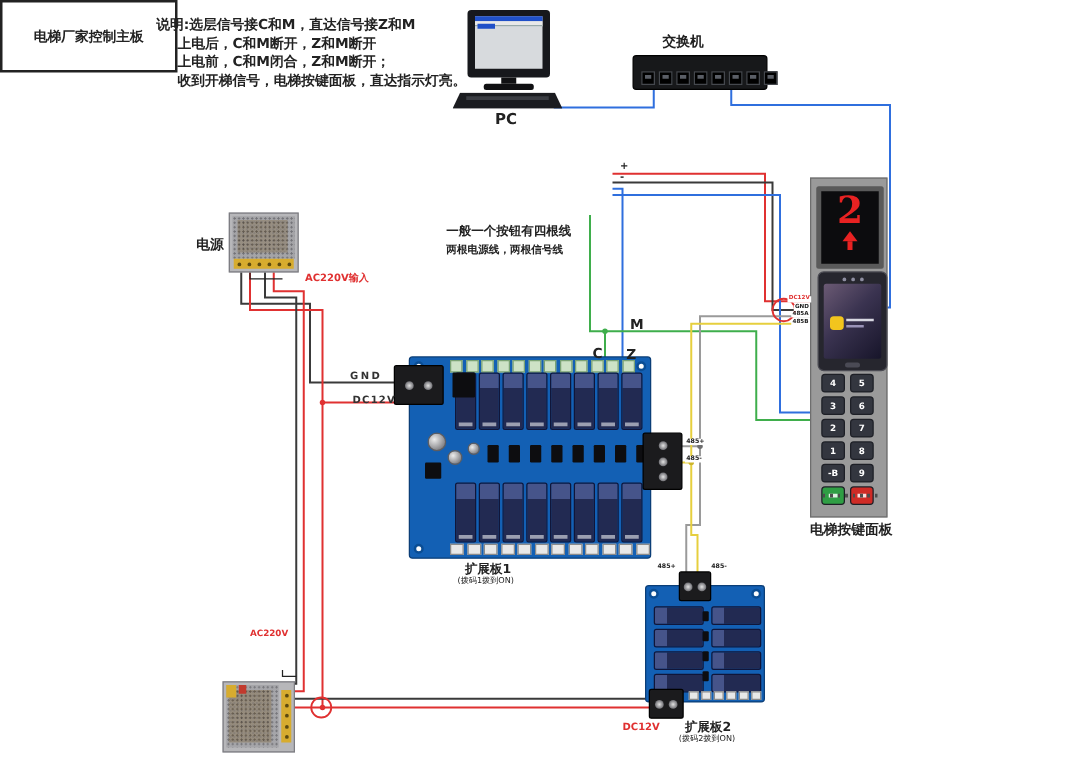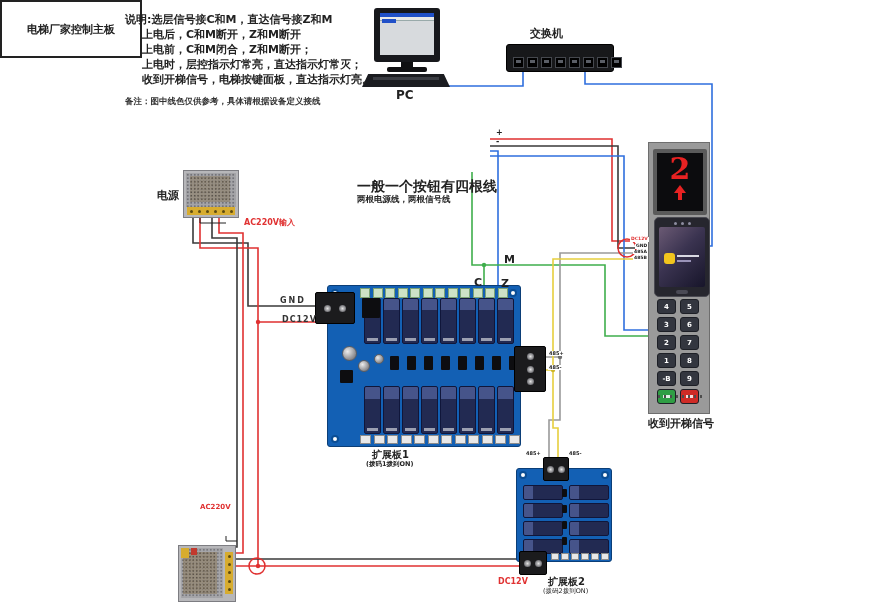--- a/index.html
+++ b/index.html
@@ -124,24 +124,22 @@
     <circle cx="258" cy="566" r="2.2" fill="#e03131"></circle>
 
     <circle cx="627" cy="248" r="9" fill="none" stroke="#e03131" stroke-width="1.5"></circle>
     <circle cx="257" cy="566" r="8" fill="none" stroke="#e03131" stroke-width="1.5"></circle>
   </svg>
 
   <div class="notes">
     <div>说明:选层信号接C和M，直达信号接Z和M</div>
     <div class="ind">上电后，C和M断开，Z和M断开</div>
     <div class="ind">上电前，C和M闭合，Z和M断开；</div>
-    <div class="ind">上电时，层控指示灯常亮，直达指示灯常灭；</div>
     <div class="ind">收到开梯信号，电梯按键面板，直达指示灯亮。</div>
   </div>
-  <div class="remark">备注：图中线色仅供参考，具体请根据设备定义接线</div>
 
   <div class="dev monitor">
     <div class="screen">
       <div class="titlebar"></div>
       <div class="menur"></div>
       <div class="winicon"></div>
     </div>
   </div>
   <div class="dev stand"></div>
   <div class="dev mbase"></div>
@@ -178,21 +176,21 @@
           <i></i>
         </span>
       </div>
   </div>
 
   <div class="ctrlbox">
     <span>电梯厂家控制主板</span>
   </div>
   <div class="lbl" style="left:496px;top:128px;font-size:8px;">+</div>
   <div class="lbl" style="left:496px;top:137px;font-size:8px;">-</div>
-  <div class="lbl" style="left:357px;top:178px;font-size:14px;">一般一个按钮有四根线</div>
+  <div class="lbl" style="left:357px;top:178px;font-size:10px;">一般一个按钮有四根线</div>
   <div class="lbl" style="left:357px;top:194px;font-size:8.5px;">两根电源线，两根信号线</div>
 
   <div class="lbl" style="left:157px;top:188px;font-size:11px;">电源</div>
   <div class="dev psu" style="left:183px;top:170px;width:54px;height:46px;">
     <div class="amber" style="left:6px;top:5px;width:40px;height:26px;"></div>
     <div class="grille" style="left:2px;top:2px;width:50px;height:34px;opacity:.65;"></div>
     <div class="ystrip" style="left:3px;bottom:2px;width:48px;height:8px;">
         <i></i>
         <i></i>
         <i></i>
@@ -312,21 +310,21 @@
         <i></i>
         <i></i>
       </div>
     <div class="conn" style="left:186px;top:60px;width:30px;height:44px;">
         <i></i>
         <i></i>
         <i></i>
       </div>
   </div>
   <div class="lbl" style="left:372px;top:448px;font-size:10px;">扩展板1</div>
-  <div class="lbl" style="left:366px;top:460px;font-size:6.5px;font-weight:bold;">(拨码1拨到ON)</div>
+  <div class="lbl" style="left:366px;top:460px;font-size:6.5px;font-weight:normal;">(拨码1拨到ON)</div>
   <div class="lbl" style="left:474px;top:276px;font-size:11px;">C</div>
   <div class="lbl" style="left:501px;top:277px;font-size:11px;">Z</div>
   <div class="lbl" style="left:504px;top:253px;font-size:11px;">M</div>
   <div class="lbl tiny" style="left:548px;top:351px;font-size:5px;">485+</div>
   <div class="lbl tiny" style="left:548px;top:365px;font-size:5px;">485-</div>
 
   <div class="dev pcb" style="left:516px;top:468px;width:94px;height:92px;">
     <span class="hole" style="left:2px;top:2px;"></span>
     <span class="hole" style="right:2px;top:2px;"></span>
     <span class="hole" style="left:2px;bottom:2px;"></span>
@@ -421,20 +419,20 @@
       <span class="key">9</span>
       <span class="key open">
           <i></i>
         </span>
       <span class="key close">
           <i></i>
         </span>
     </div>
     <div class="screws"></div>
   </div>
-  <div class="lbl" style="left:641px;top:416px;font-size:11px;width:80px;text-align:center;">收到开梯信号</div>
+  <div class="lbl" style="left:641px;top:416px;font-size:11px;width:80px;text-align:center;">电梯按键面板</div>
 
   <div class="lbl tiny" style="left:630px;top:237px;font-size:4.5px;color:#e03131;">DC12V</div>
   <div class="lbl tiny" style="left:635px;top:244px;font-size:4.5px;">GND</div>
   <div class="lbl tiny" style="left:633px;top:249.5px;font-size:4.5px;">485A</div>
   <div class="lbl tiny" style="left:633px;top:255.5px;font-size:4.5px;">485B</div>
 
 </div>
 
 </body></html>

